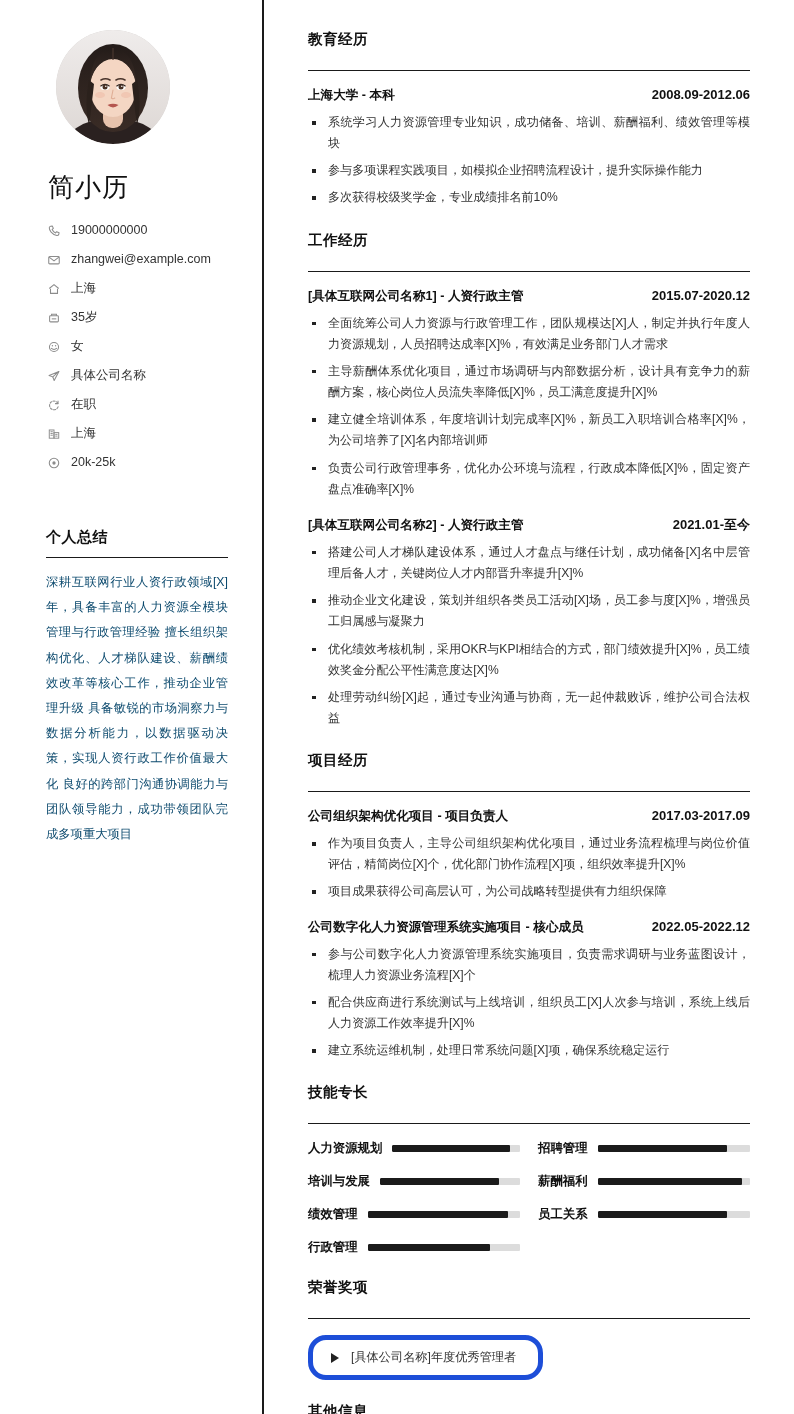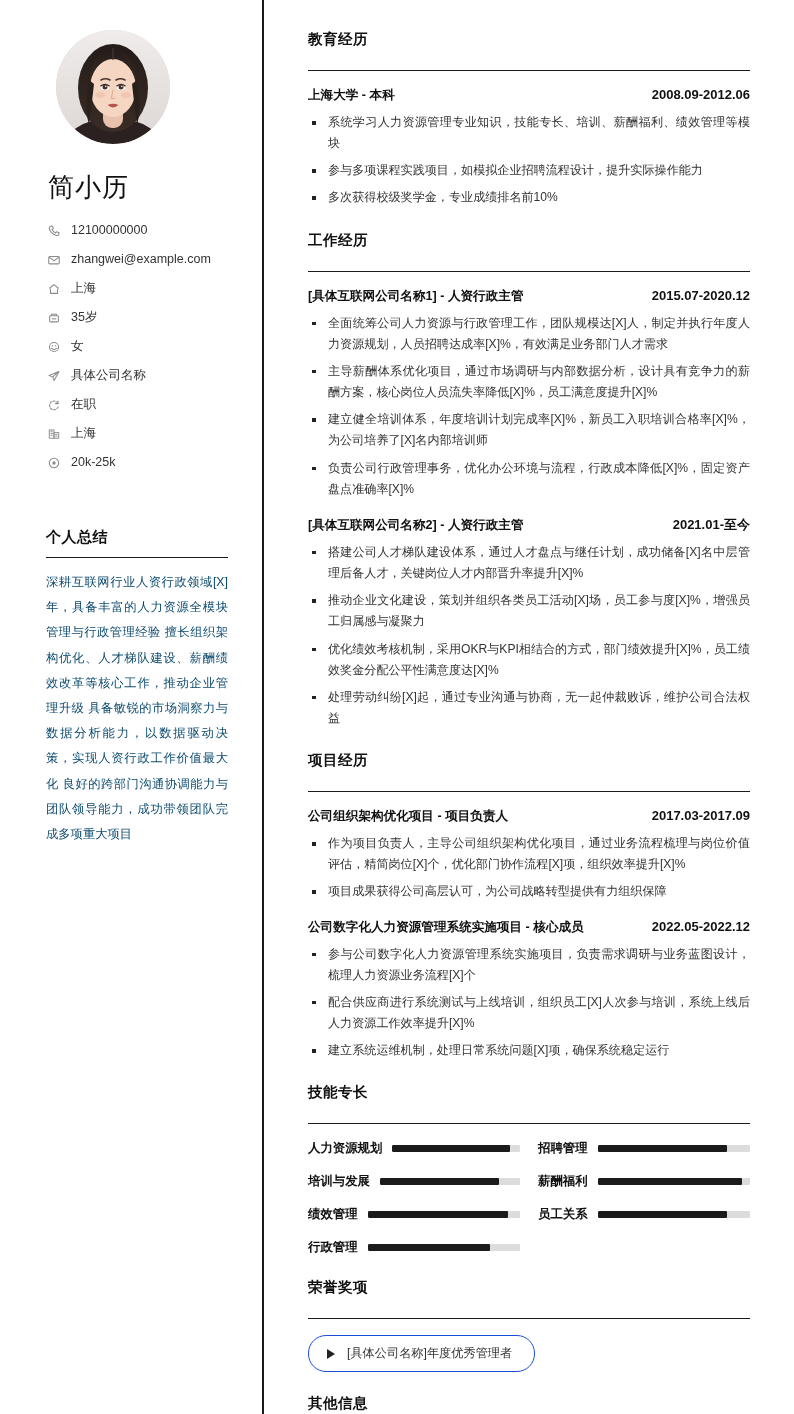--- a/index.html
+++ b/index.html
@@ -166,21 +166,21 @@
     height: 100%;
     background: #1b1b1b;
     border-radius: 1px;
   }
 
   
   .honor-chip {
     display: inline-flex;
     align-items: center;
     gap: 12px;
-    border: 1px solid #1d4ed8;
+    border: 5px solid #1d4ed8;
     border-radius: 18px;
     padding: 9px 22px 9px 18px;
     font-size: 12.2px;
     color: #333;
     background: #fff;
   }
   .honor-tri {
     width: 0; height: 0;
     border-left: 8px solid #222;
     border-top: 5px solid transparent;
@@ -252,21 +252,21 @@
     <h1 class="name">简小历</h1>
 
     <ul class="contact-list">
 
       <li class="contact-item">
         <span class="ci-icon">
           <svg viewBox="0 0 16 16" fill="none" stroke="currentColor" stroke-width="1.2">
             <path d="M4.2 2.6 L6 2.2 L7.3 5 L5.9 6.2 Q7.2 9.1 9.8 10.2 L11 8.8 L13.8 10.1 L13.4 12 Q12.9 13.4 11.2 13.2 Q7.4 12.5 4.7 9.3 Q2.5 6.5 2.6 4.3 Q2.7 2.9 4.2 2.6 Z" stroke-linejoin="round"></path>
           </svg>
         </span>
-        <span class="ci-text">12100000000</span>
+        <span class="ci-text">19000000000</span>
       </li>
 
       <li class="contact-item">
         <span class="ci-icon">
           <svg viewBox="0 0 16 16" fill="none" stroke="currentColor" stroke-width="1.2">
             <rect x="2" y="4" width="12" height="8.4" rx="1.1"></rect>
             <path d="M2.4 4.8 L8 9.1 L13.6 4.8"></path>
           </svg>
         </span>
         <span class="ci-text">zhangwei@example.com</span>
@@ -357,21 +357,21 @@
 
     <section class="section">
       <h2 class="section-heading">教育经历</h2>
 
       <div class="entry">
         <div class="entry-head">
           <span class="entry-title">上海大学 - 本科</span>
           <span class="entry-date">2008.09-2012.06</span>
         </div>
         <ul class="bullets">
-          <li class="bullet">系统学习人力资源管理专业知识，技能专长、培训、薪酬福利、绩效管理等模块</li>
+          <li class="bullet">系统学习人力资源管理专业知识，成功储备、培训、薪酬福利、绩效管理等模块</li>
           <li class="bullet">参与多项课程实践项目，如模拟企业招聘流程设计，提升实际操作能力</li>
           <li class="bullet">多次获得校级奖学金，专业成绩排名前10%</li>
         </ul>
       </div>
     </section>
 
     <section class="section">
       <h2 class="section-heading">工作经历</h2>
 
       <div class="entry">

